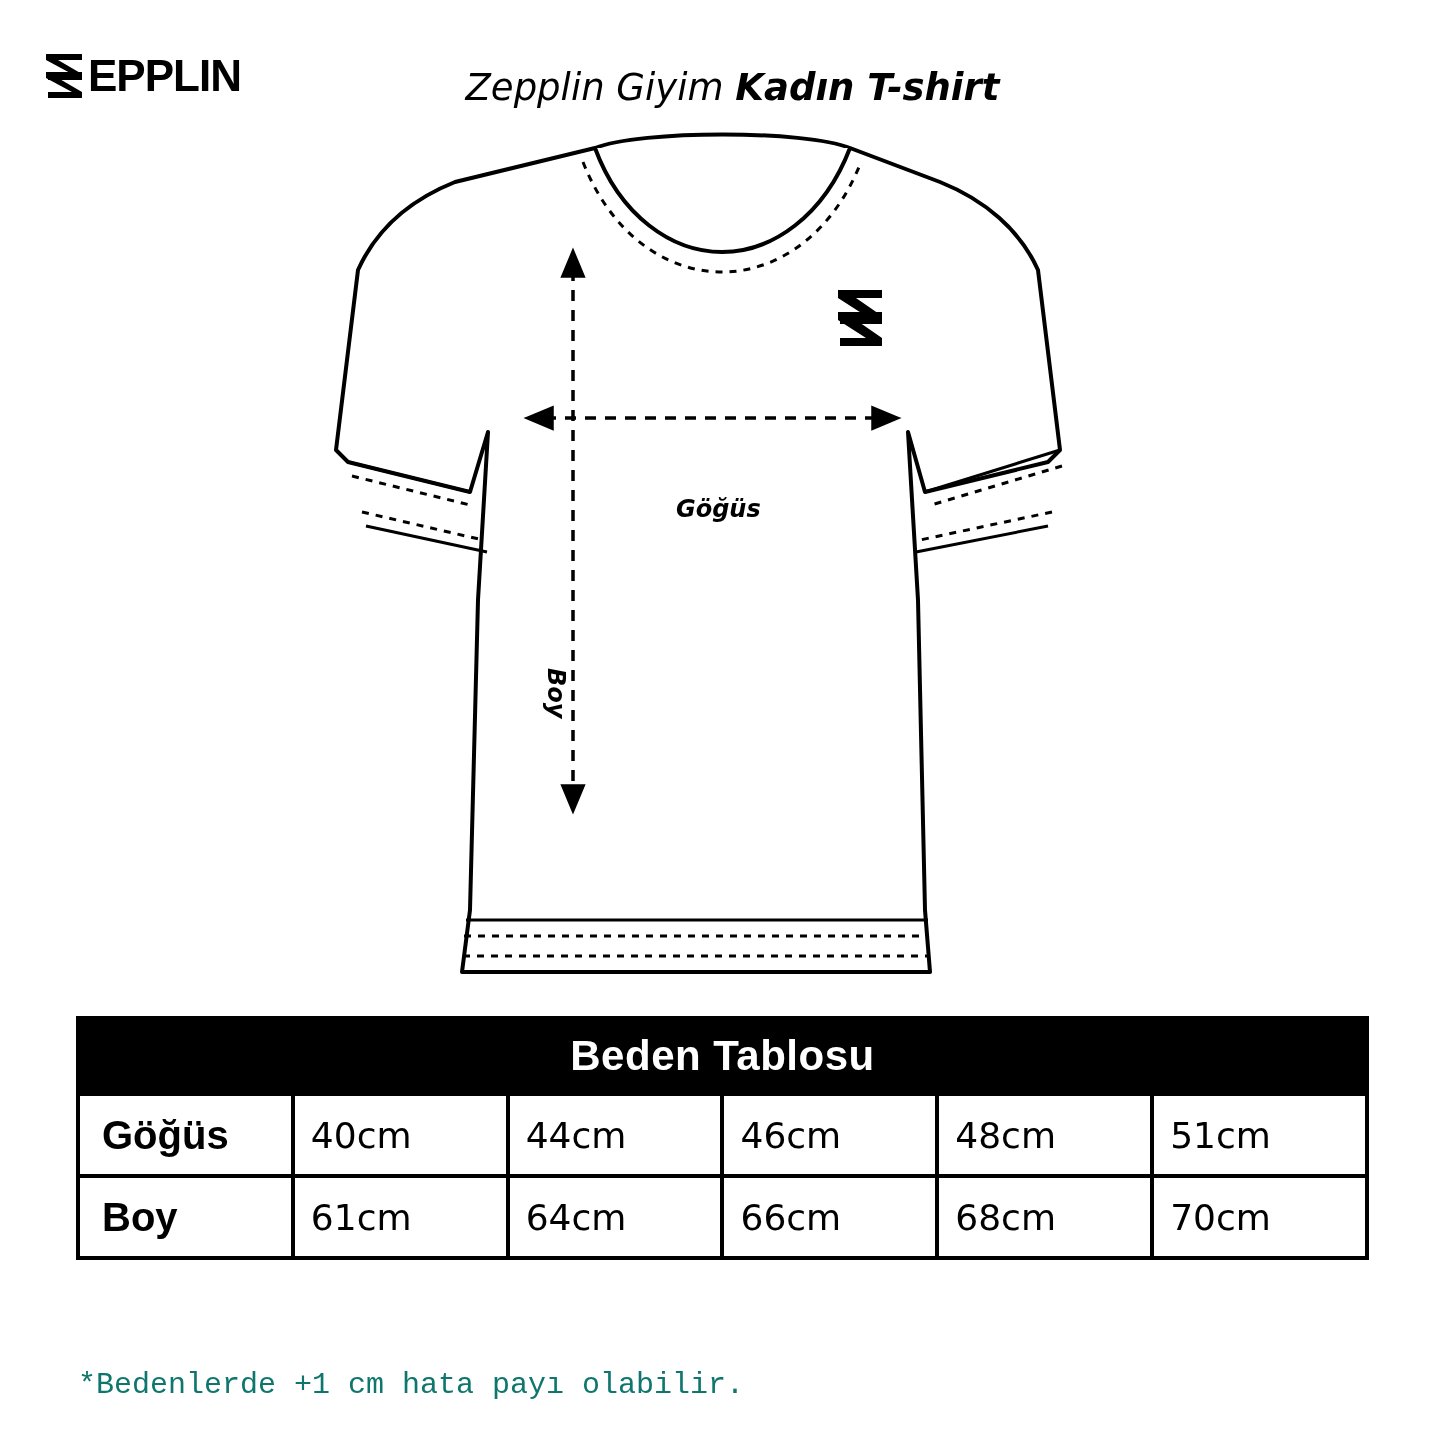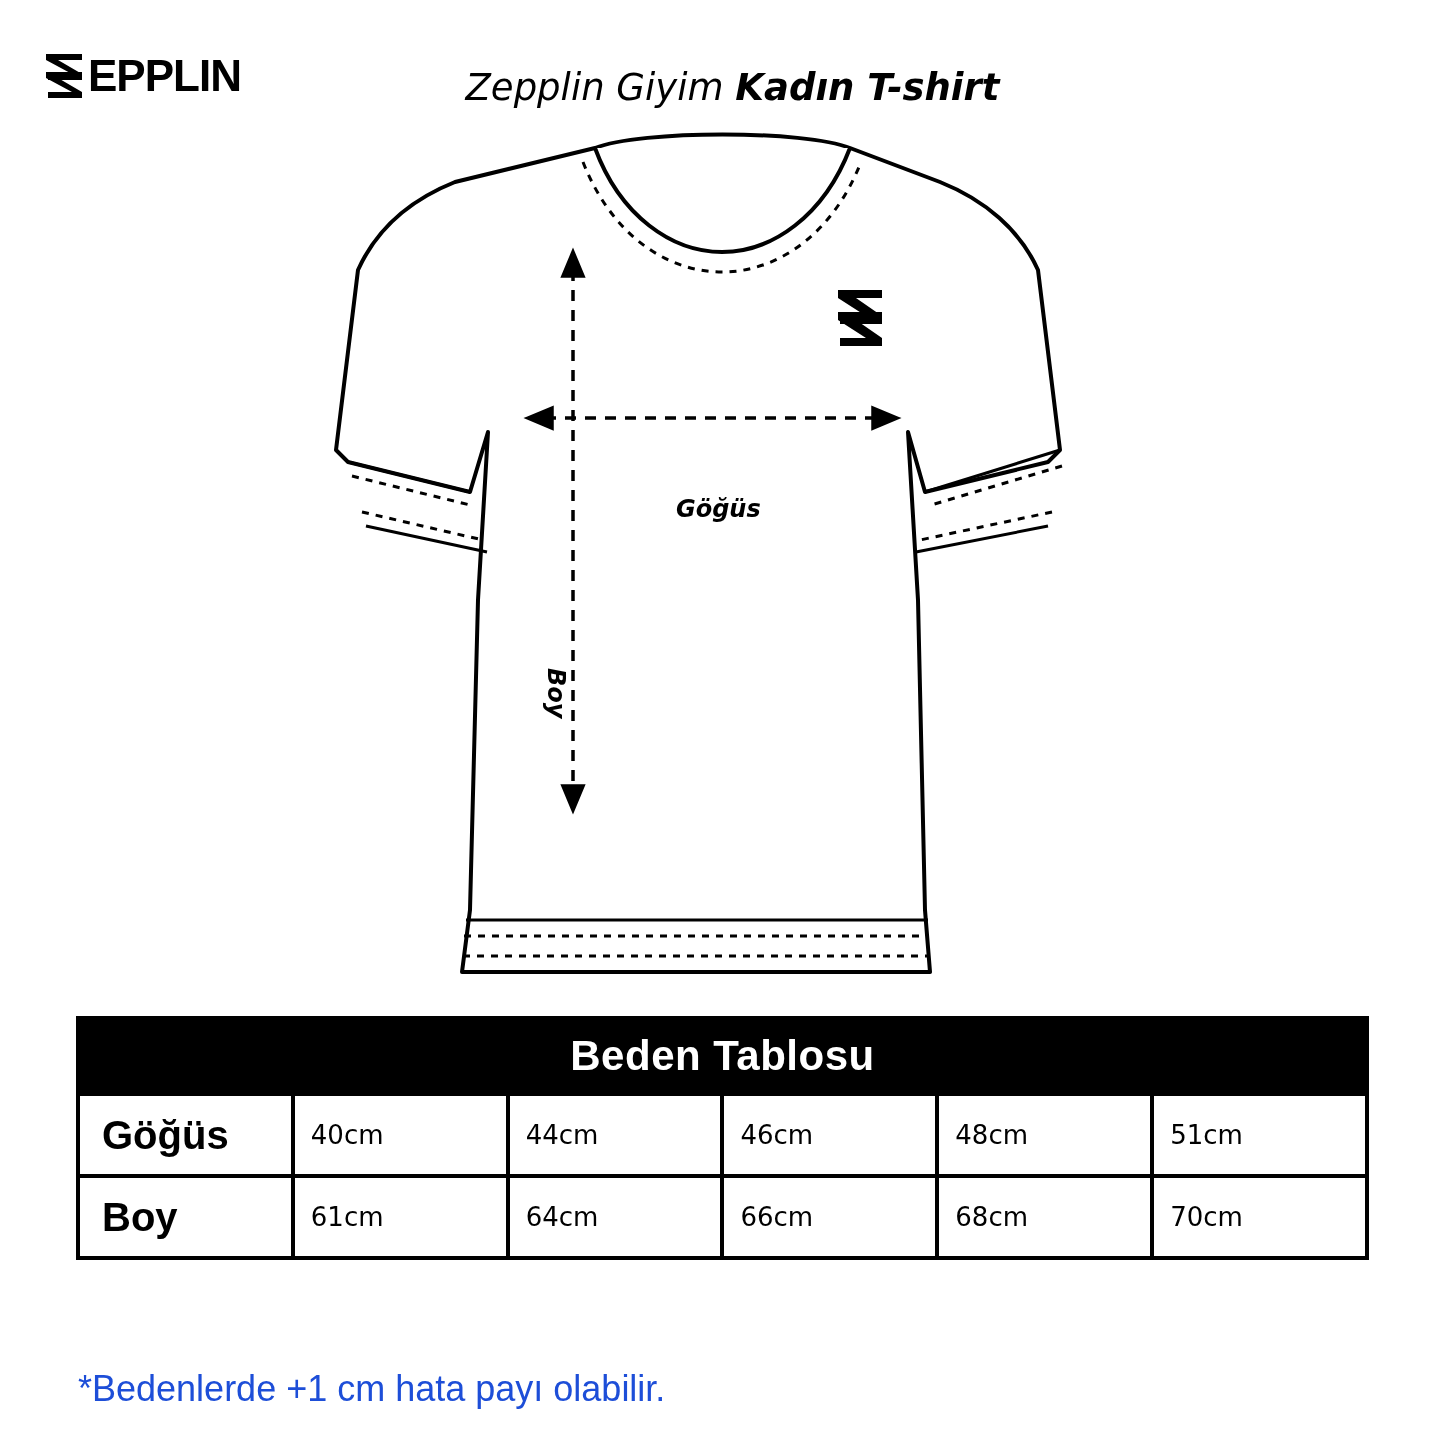--- a/index.html
+++ b/index.html
@@ -133,32 +133,32 @@
     font-family: "Liberation Sans", sans-serif;
     font-weight: 700;
     font-size: 40px;
     text-align: left;
     padding-left: 22px !important;
     height: 78px;
   }
   .cell-val {
     font-family: "DejaVu Sans", sans-serif;
     font-weight: 400;
-    font-size: 26px;
+    font-size: 36px;
     text-align: left;
     padding-left: 16px !important;
     height: 78px;
   }
   .footnote {
     position: absolute;
     left: 78px;
     top: 1368px;
-    font-family: Liberation Sans, sans-serif;
-    font-size: 36px;
-    color: #1d4ed8;
+    font-family: Liberation Mono, monospace;
+    font-size: 30px;
+    color: #0f766e;
   }
 </style>
 </head>
 <body>
 
 <div class="header">
   <div class="brand-logo">
     <span class="z-mark">
       <svg width="44" height="48" viewBox="0 0 44 48" xmlns="http://www.w3.org/2000/svg">
         <path d="M4 2 H40 L40 8 L16 8 L40 22 L40 28 L6 28 L6 22 L30 22 L4 8 Z" fill="#000"></path>

